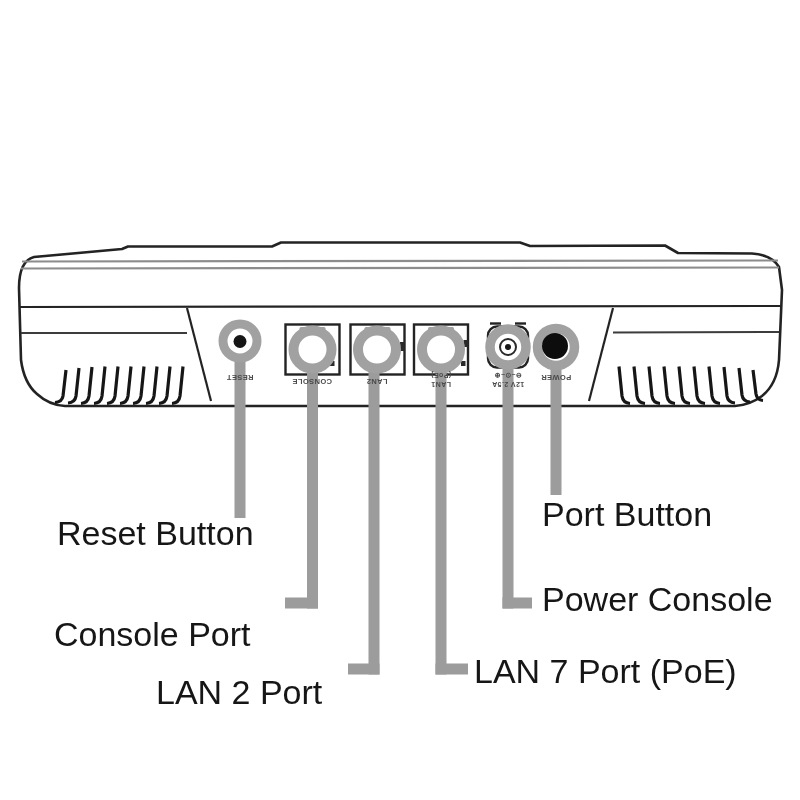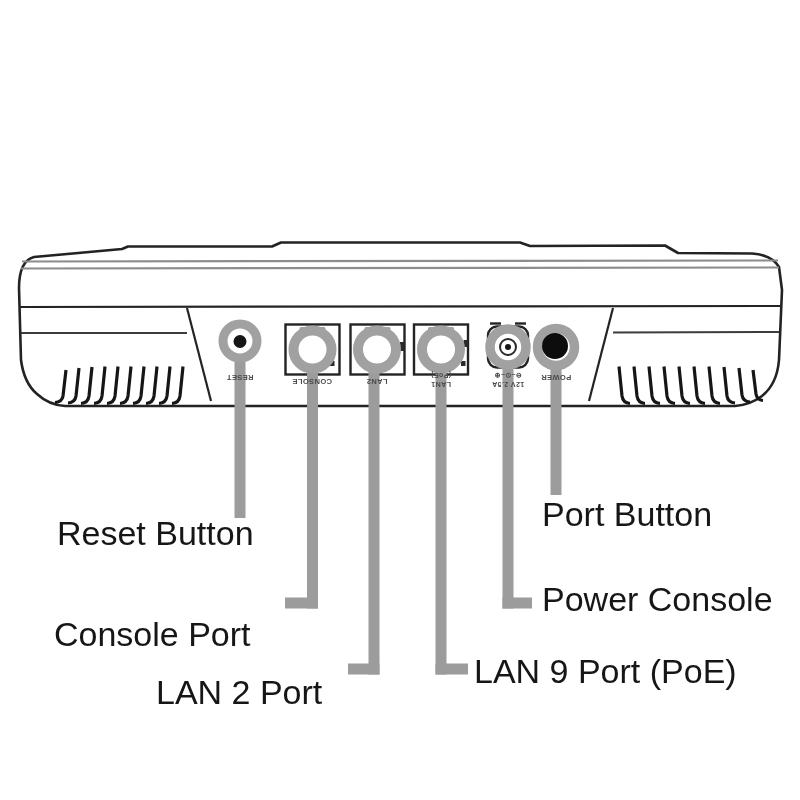--- a/index.html
+++ b/index.html
@@ -147,19 +147,19 @@
   </div>
 
   <div class="panel-label" style="left:516px;top:373px;width:80px;">POWER</div>
 
   <div class="callout" style="left:57px;top:516px;">Reset Button</div>
 
   <div class="callout" style="left:54px;top:583px;margin-top:34px;">Console Port</div>
 
   <div class="callout" style="left:156px;top:675px;">LAN 2 Port</div>
 
-  <div class="callout" style="left:474px;top:654px;">LAN 9 Port (PoE)</div>
+  <div class="callout" style="left:474px;top:654px;">LAN 7 Port (PoE)</div>
 
   <div class="callout" style="left:542px;top:582px;">Power Console</div>
 
   <div class="callout" style="left:542px;top:497px;">Port Button</div>
 
 </div>
 
 </body></html>

